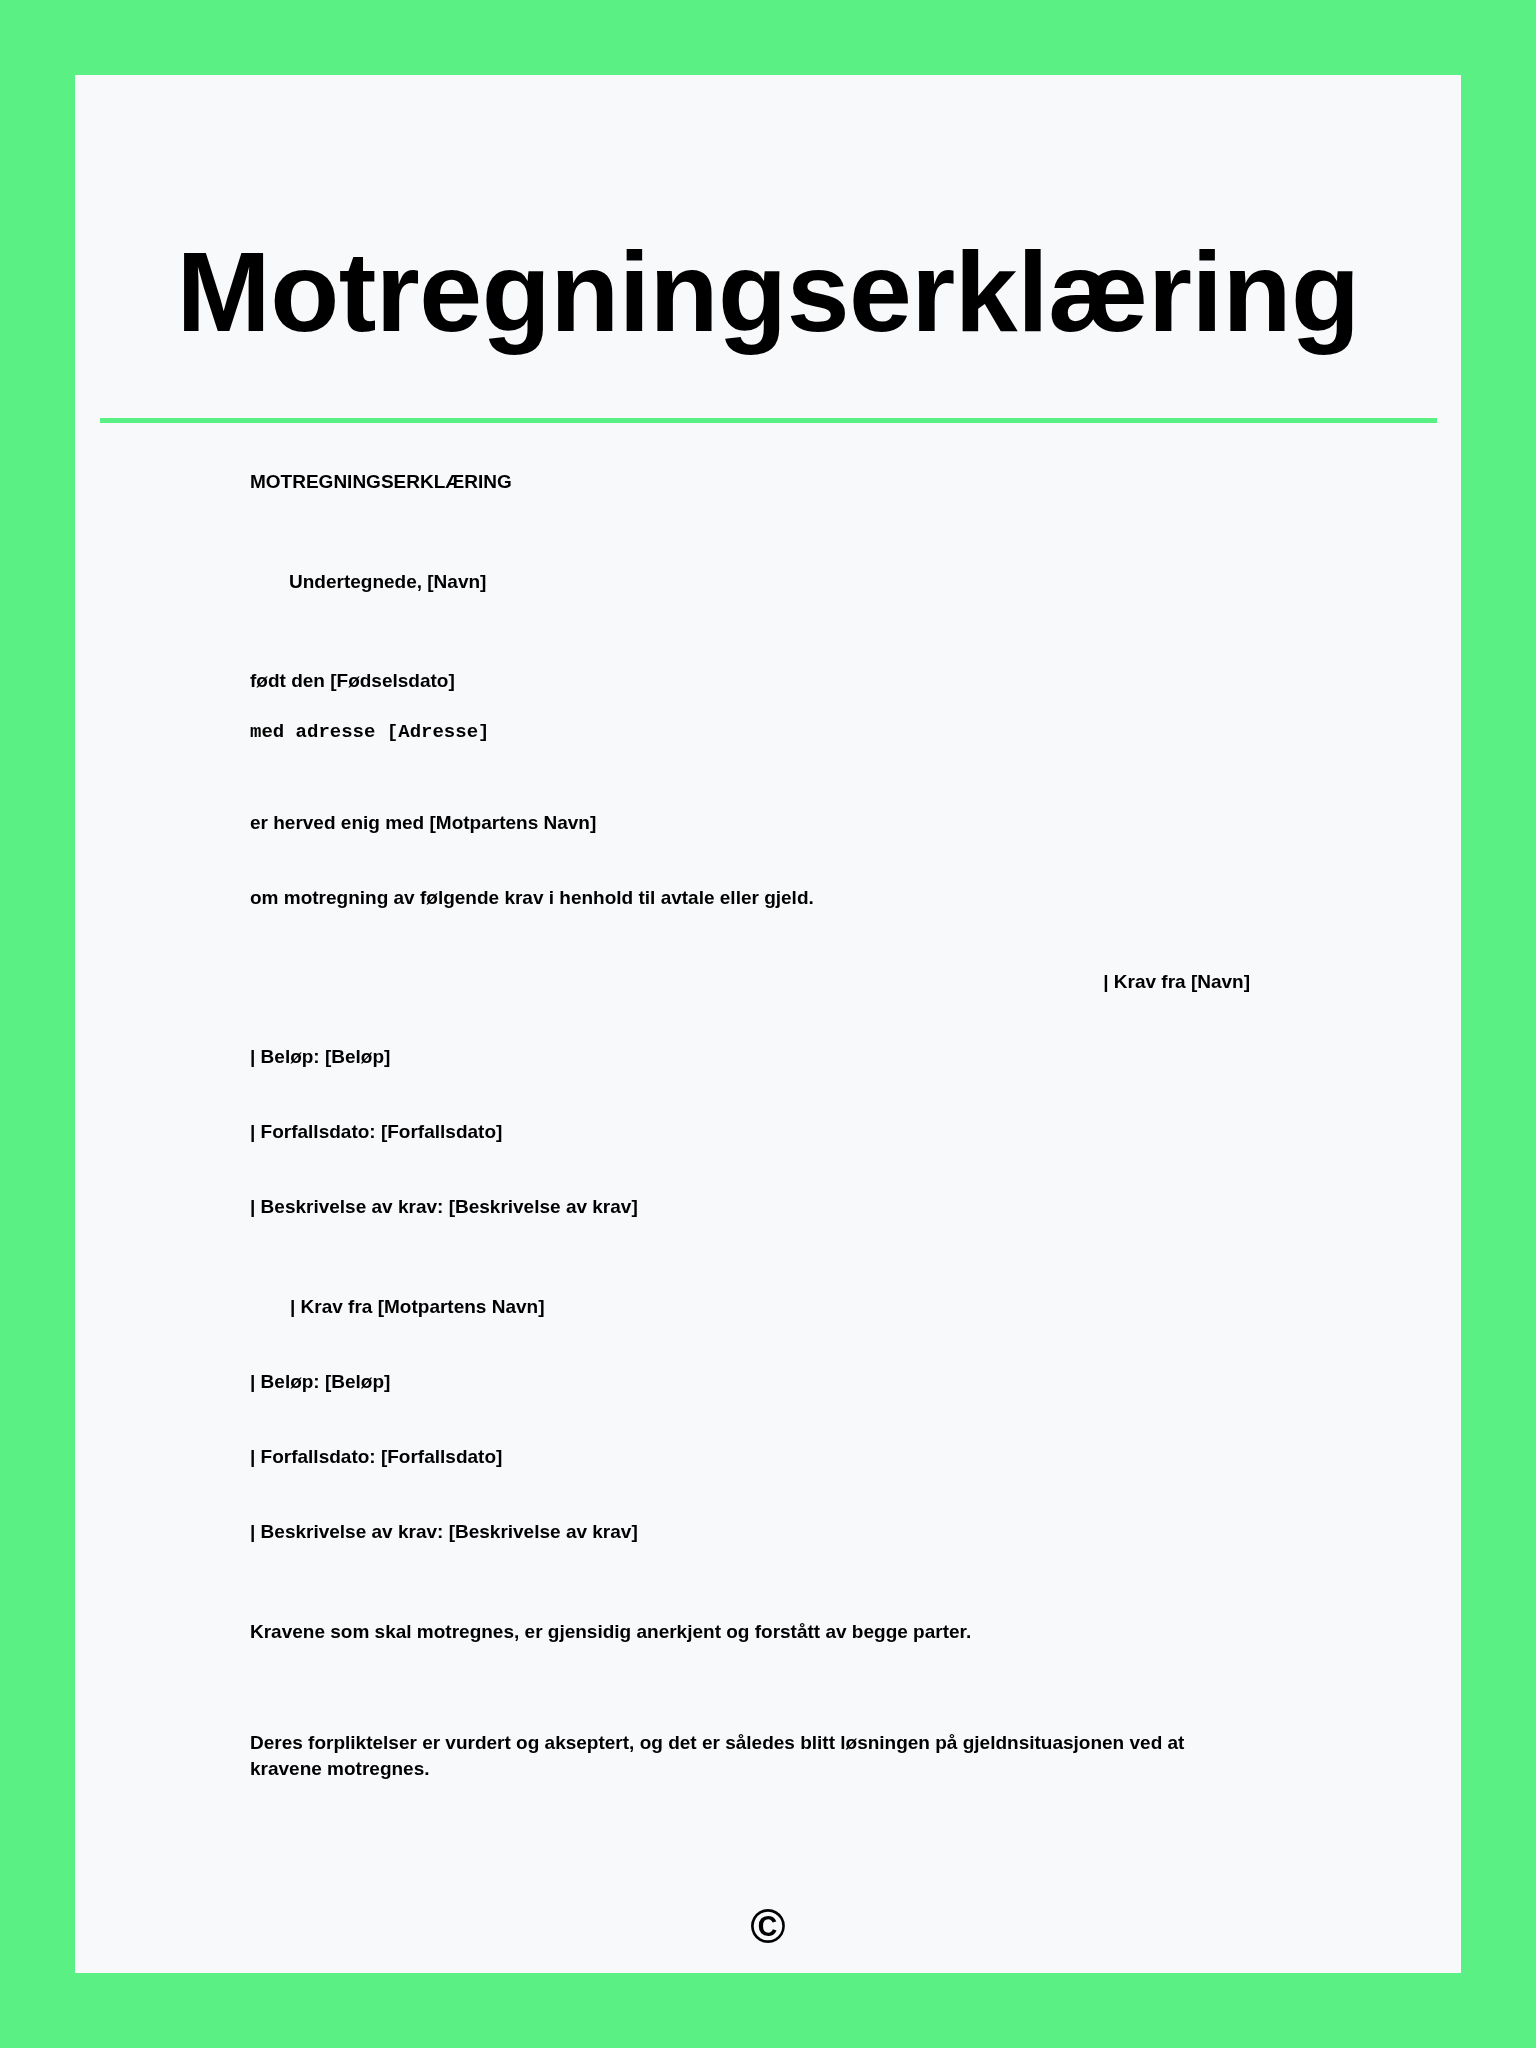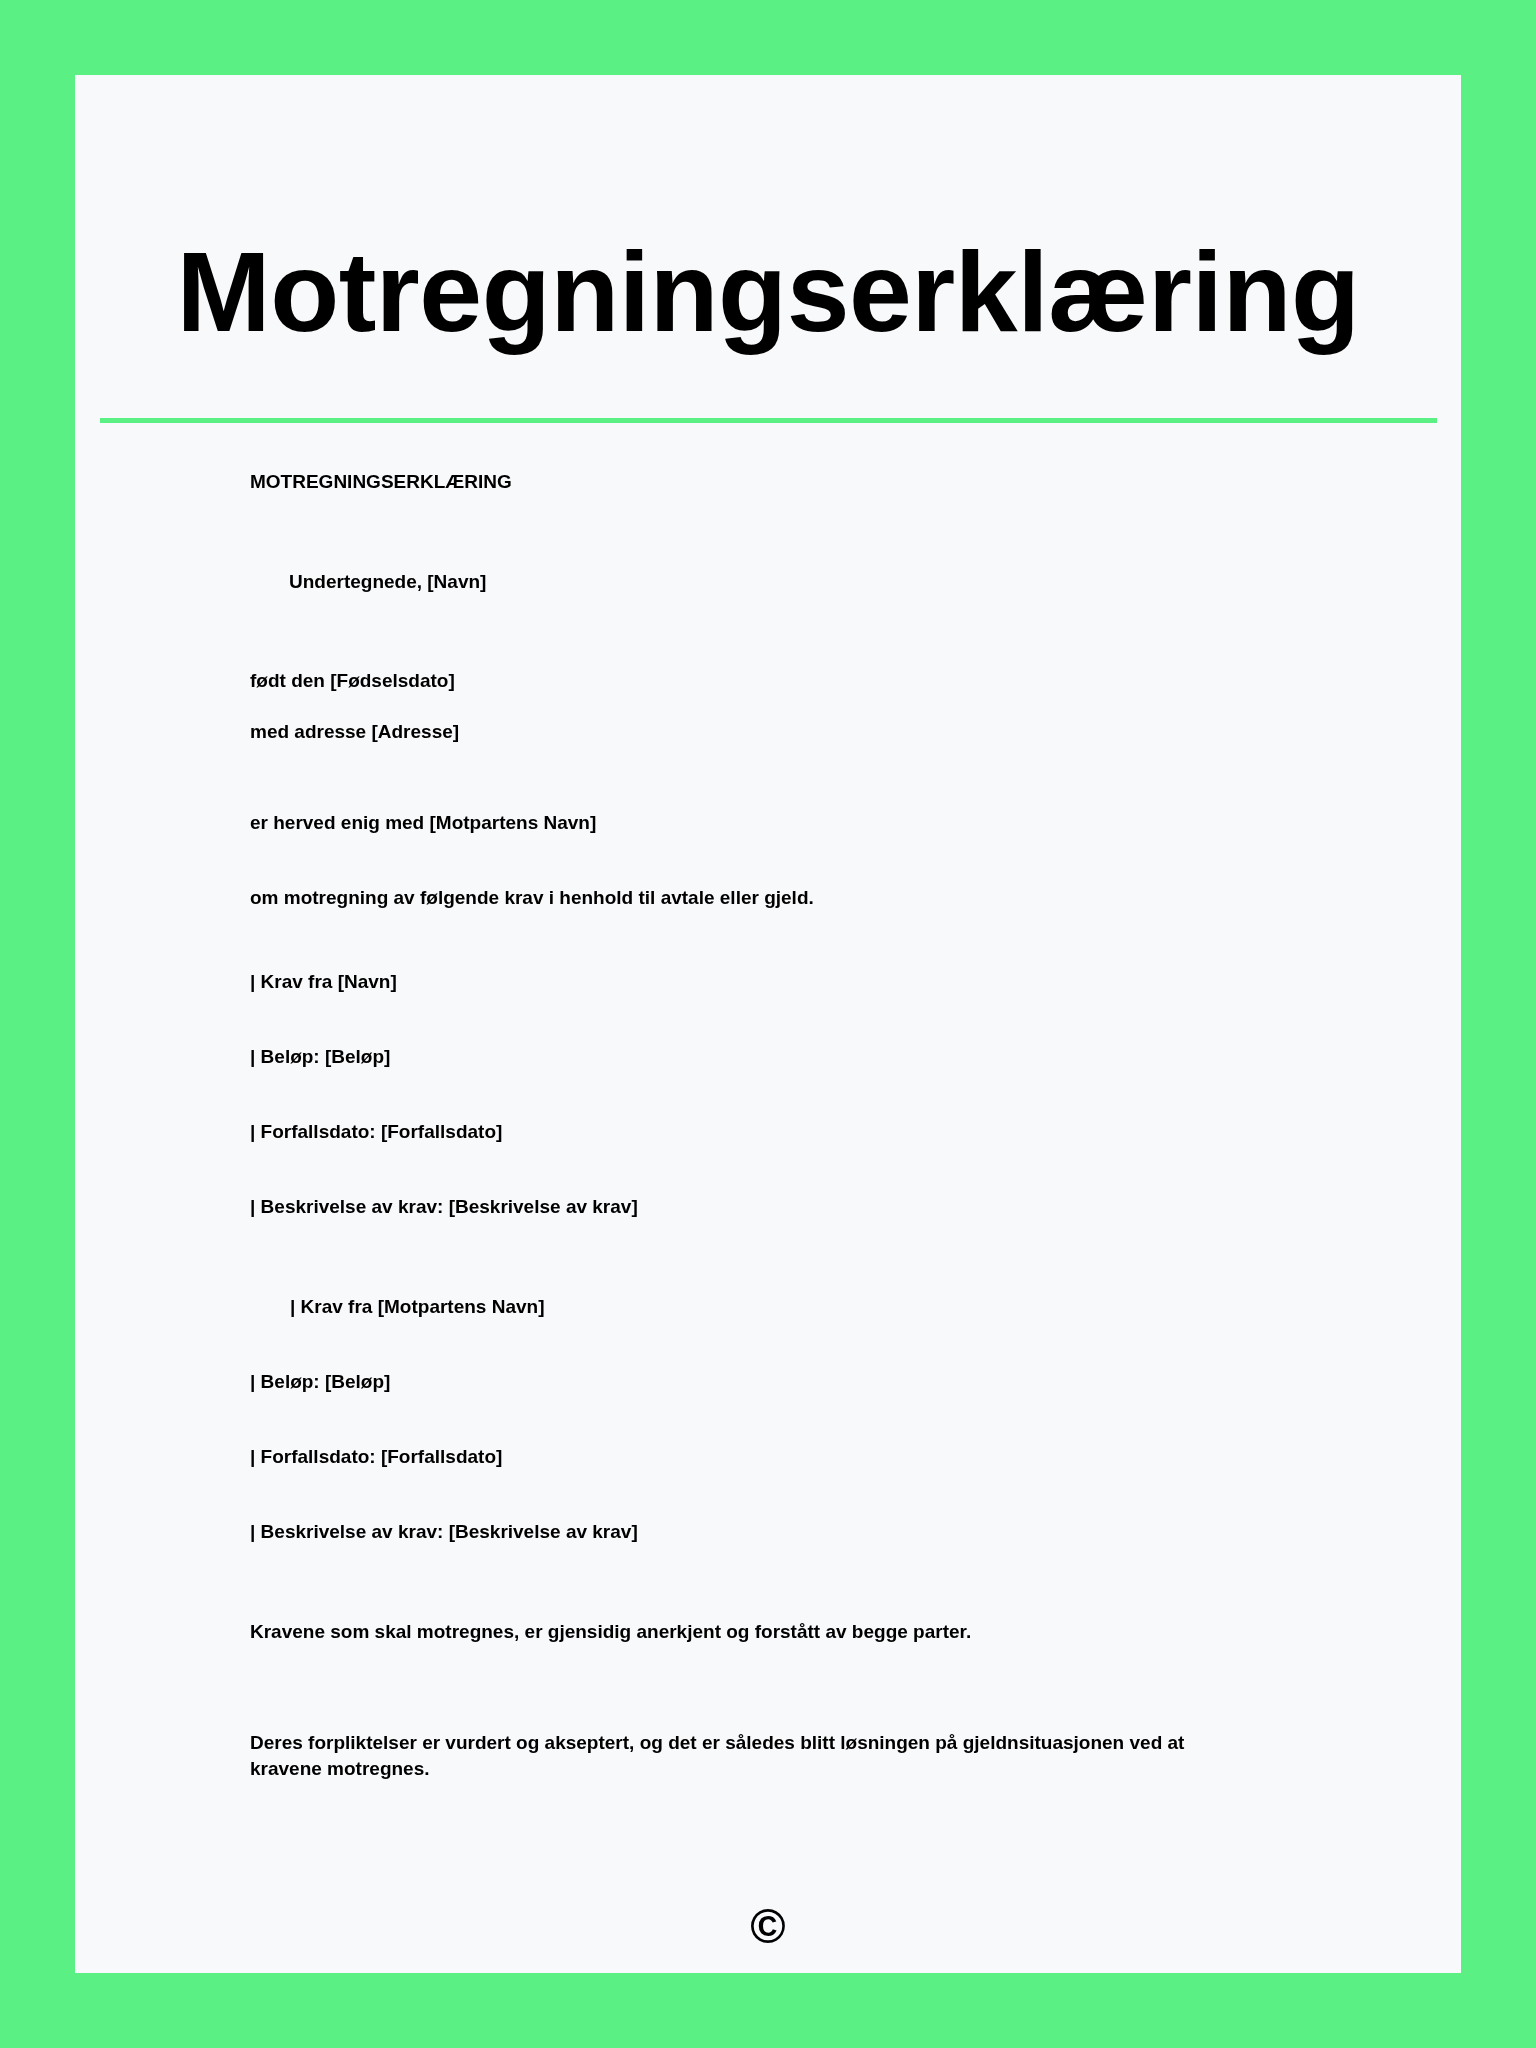--- a/index.html
+++ b/index.html
@@ -69,25 +69,25 @@
 <div class="page"></div>
 
 <h1 class="doc-title">Motregningserklæring</h1>
 
 <div class="divider"></div>
 
 <p class="body-text" style="top:469px;">MOTREGNINGSERKLÆRING</p>
 
 <p class="body-text" style="top:569px;margin-left:39px;">Undertegnede, [Navn]</p>
 <p class="body-text" style="top:668px;">født den [Fødselsdato]</p>
-<p class="body-text" style="top:719px;">med adresse [Adresse]</p>
+<p class="body-text" style="top:719px;font-family:Liberation Mono, monospace;">med adresse [Adresse]</p>
 <p class="body-text" style="top:794px;margin-top:16px;">er herved enig med [Motpartens Navn]</p>
 <p class="body-text" style="top:885px;">om motregning av følgende krav i henhold til avtale eller gjeld.</p>
 
-<p class="body-text" style="top:969px;">| Krav fra [Navn]</p>
+<p class="body-text" style="top:969px;text-align:right;">| Krav fra [Navn]</p>
 <p class="body-text" style="top:1044px;">| Beløp: [Beløp]</p>
 <p class="body-text" style="top:1119px;">| Forfallsdato: [Forfallsdato]</p>
 <p class="body-text" style="top:1194px;">| Beskrivelse av krav: [Beskrivelse av krav]</p>
 
 <p class="body-text" style="top:1294px;margin-left:40px;">| Krav fra [Motpartens Navn]</p>
 <p class="body-text" style="top:1369px;">| Beløp: [Beløp]</p>
 <p class="body-text" style="top:1444px;">| Forfallsdato: [Forfallsdato]</p>
 <p class="body-text" style="top:1519px;">| Beskrivelse av krav: [Beskrivelse av krav]</p>
 
 <p class="body-text" style="top:1619px;">Kravene som skal motregnes, er gjensidig anerkjent og forstått av begge parter.</p>

